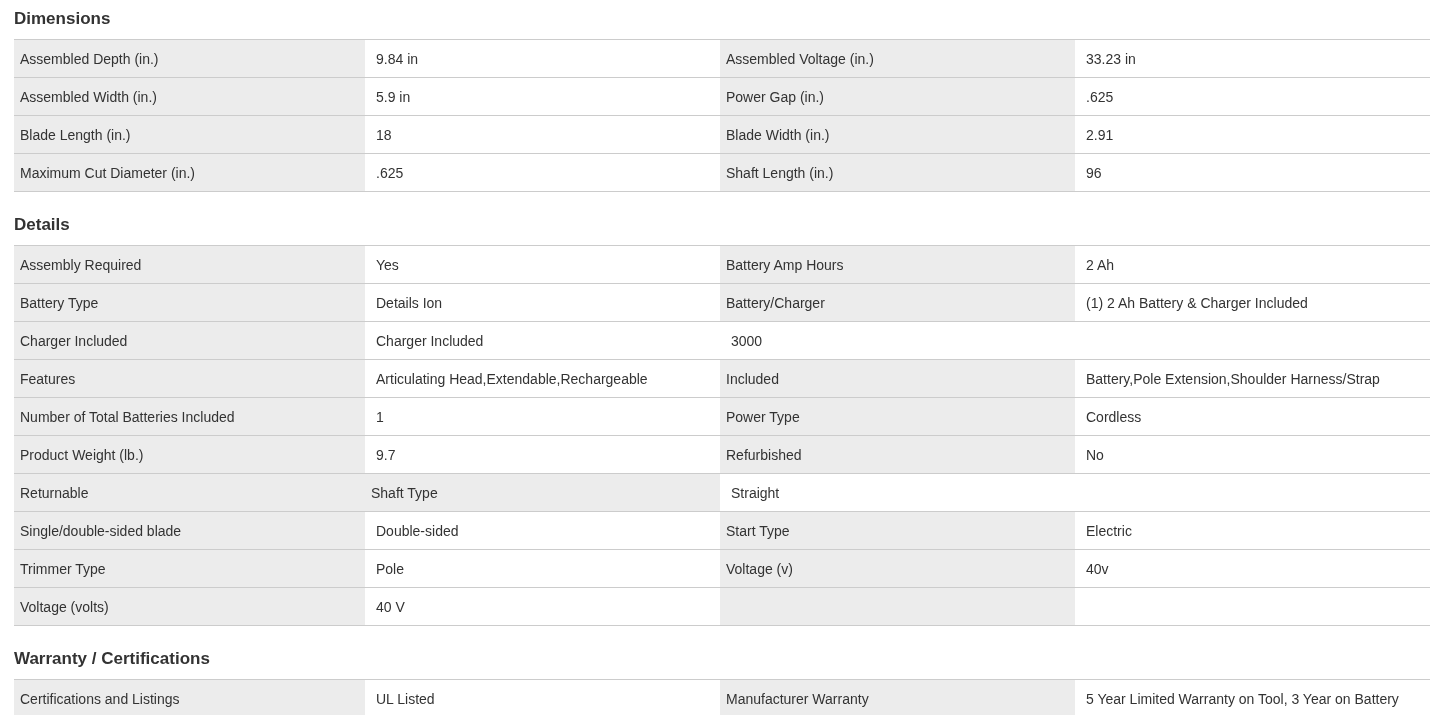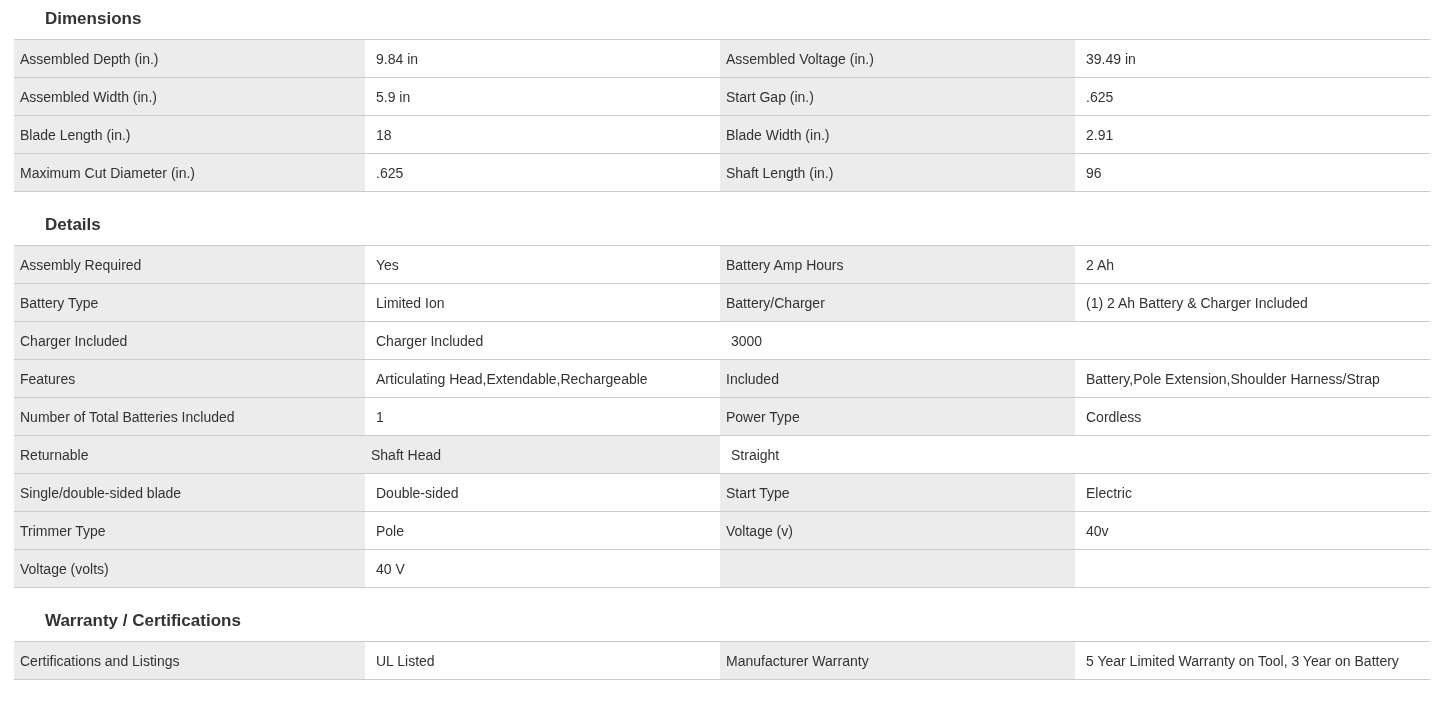--- a/index.html
+++ b/index.html
@@ -16,21 +16,20 @@
     padding-right: 10px;
     width: 1440px;
   }
   .section-title {
     font-size: 17px;
     line-height: 22px;
     font-weight: bold;
     color: #333333;
     margin-top: 22px;
     margin-bottom: 9px;
-    margin-left: 31px;
   }
   .section:first-child .section-title {
     margin-top: 8px;
   }
   .spec-table {
     width: 1416px;
     border-top: 1px solid #cccccc;
   }
   .spec-row {
     display: grid;
@@ -62,27 +61,27 @@
 
 <main class="page">
   <div id="sections-root">
   <section class="section">
     <h2 class="section-title">Dimensions</h2>
     <div class="spec-table">
   <div class="spec-row">
     <div class="cell label">Assembled Depth (in.)</div>
     <div class="cell value">9.84 in</div>
     <div class="cell label">Assembled Voltage (in.)</div>
-    <div class="cell value">39.49 in</div>
+    <div class="cell value">33.23 in</div>
   </div>
 
   <div class="spec-row">
     <div class="cell label">Assembled Width (in.)</div>
     <div class="cell value">5.9 in</div>
-    <div class="cell label">Start Gap (in.)</div>
+    <div class="cell label">Power Gap (in.)</div>
     <div class="cell value">.625</div>
   </div>
 
   <div class="spec-row">
     <div class="cell label">Blade Length (in.)</div>
     <div class="cell value">18</div>
     <div class="cell label">Blade Width (in.)</div>
     <div class="cell value">2.91</div>
   </div>
 
@@ -100,21 +99,21 @@
     <div class="spec-table">
   <div class="spec-row">
     <div class="cell label">Assembly Required</div>
     <div class="cell value">Yes</div>
     <div class="cell label">Battery Amp Hours</div>
     <div class="cell value">2 Ah</div>
   </div>
 
   <div class="spec-row">
     <div class="cell label">Battery Type</div>
-    <div class="cell value">Limited Ion</div>
+    <div class="cell value">Details Ion</div>
     <div class="cell label">Battery/Charger</div>
     <div class="cell value">(1) 2 Ah Battery &amp; Charger Included</div>
   </div>
 
   <div class="spec-row">
     <div class="cell label">Charger Included</div>
     <div class="cell value">Charger Included</div>
     <div class="cell value">3000</div>
   </div>
 
@@ -125,24 +124,30 @@
     <div class="cell value">Battery,Pole Extension,Shoulder Harness/Strap</div>
   </div>
 
   <div class="spec-row">
     <div class="cell label">Number of Total Batteries Included</div>
     <div class="cell value">1</div>
     <div class="cell label">Power Type</div>
     <div class="cell value">Cordless</div>
   </div>
 
+  <div class="spec-row">
+    <div class="cell label">Product Weight (lb.)</div>
+    <div class="cell value">9.7</div>
+    <div class="cell label">Refurbished</div>
+    <div class="cell value">No</div>
+  </div>
 
   <div class="spec-row">
     <div class="cell label">Returnable</div>
-    <div class="cell label">Shaft Head</div>
+    <div class="cell label">Shaft Type</div>
     <div class="cell value">Straight</div>
   </div>
 
   <div class="spec-row">
     <div class="cell label">Single/double-sided blade</div>
     <div class="cell value">Double-sided</div>
     <div class="cell label">Start Type</div>
     <div class="cell value">Electric</div>
   </div>
 

